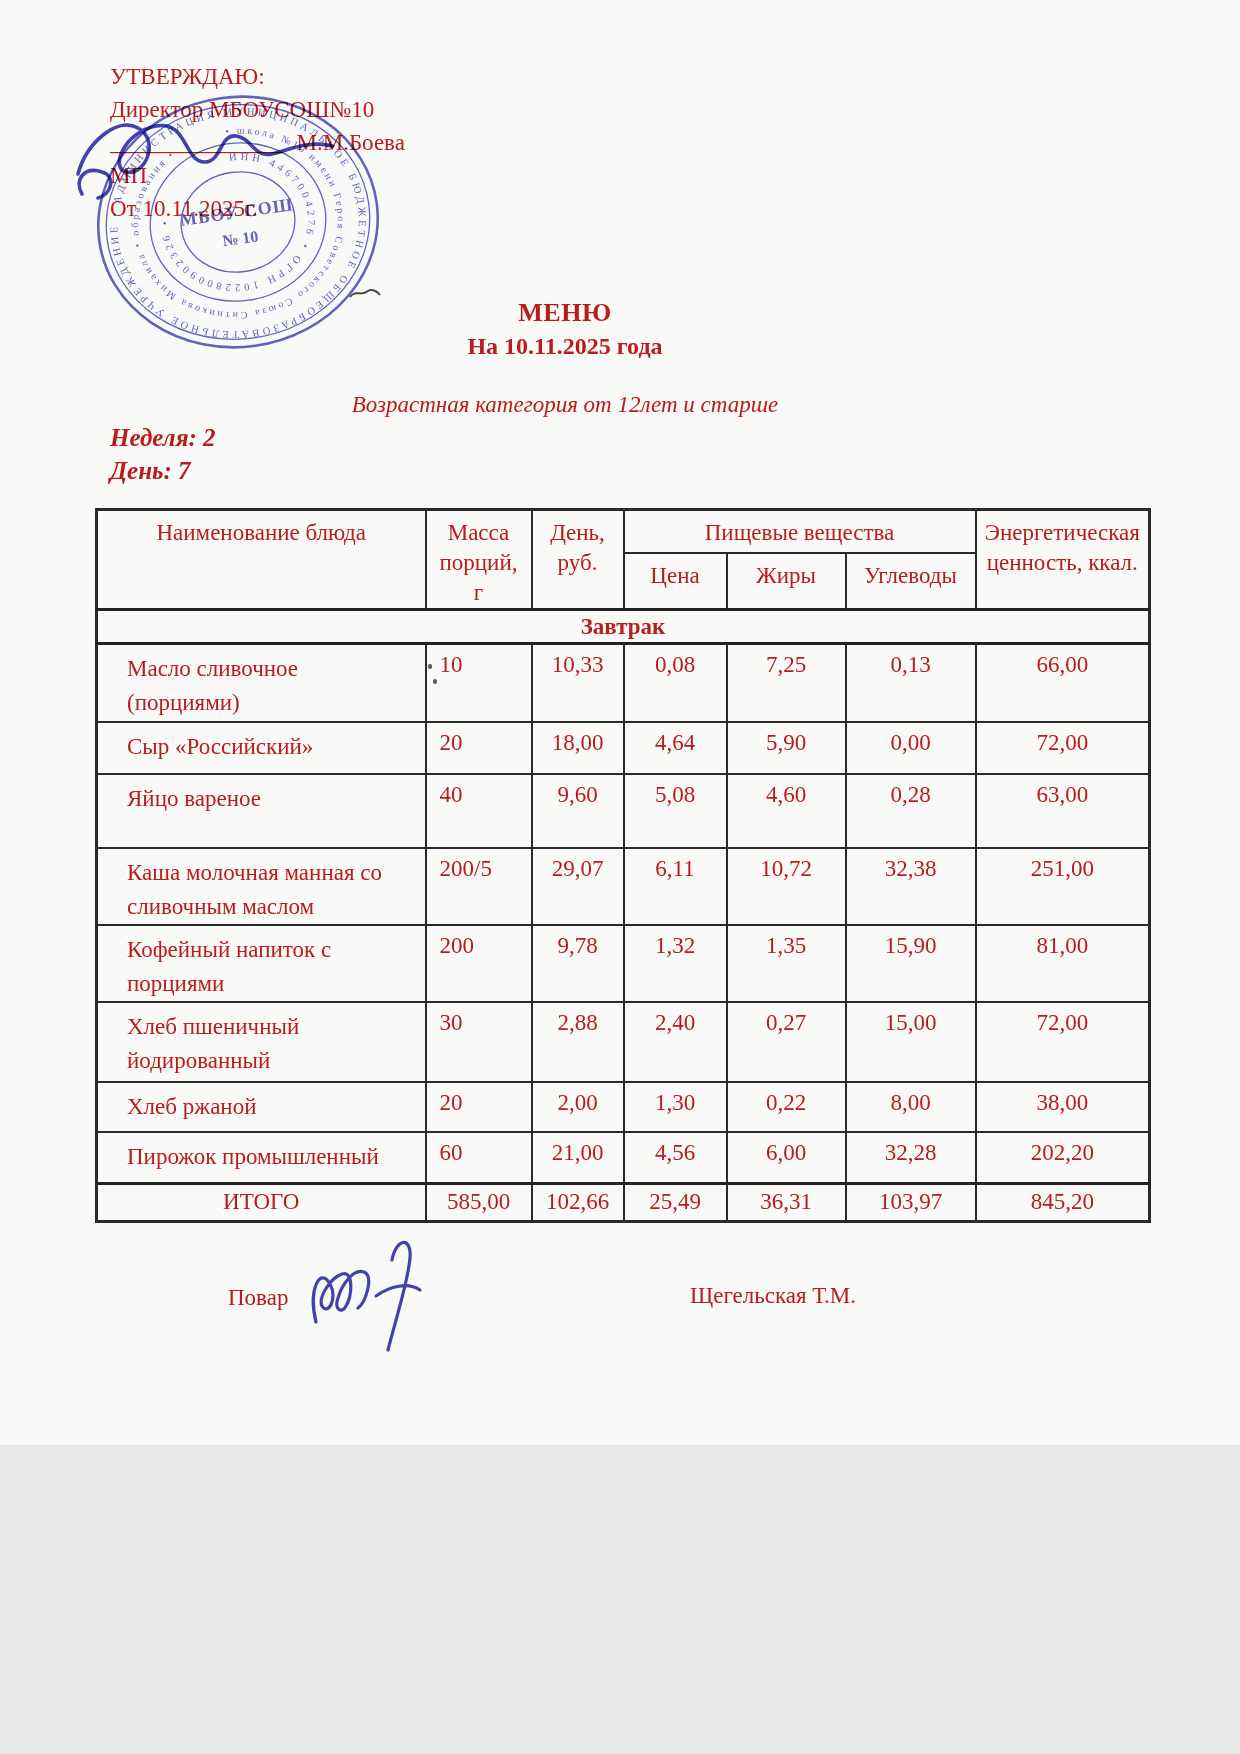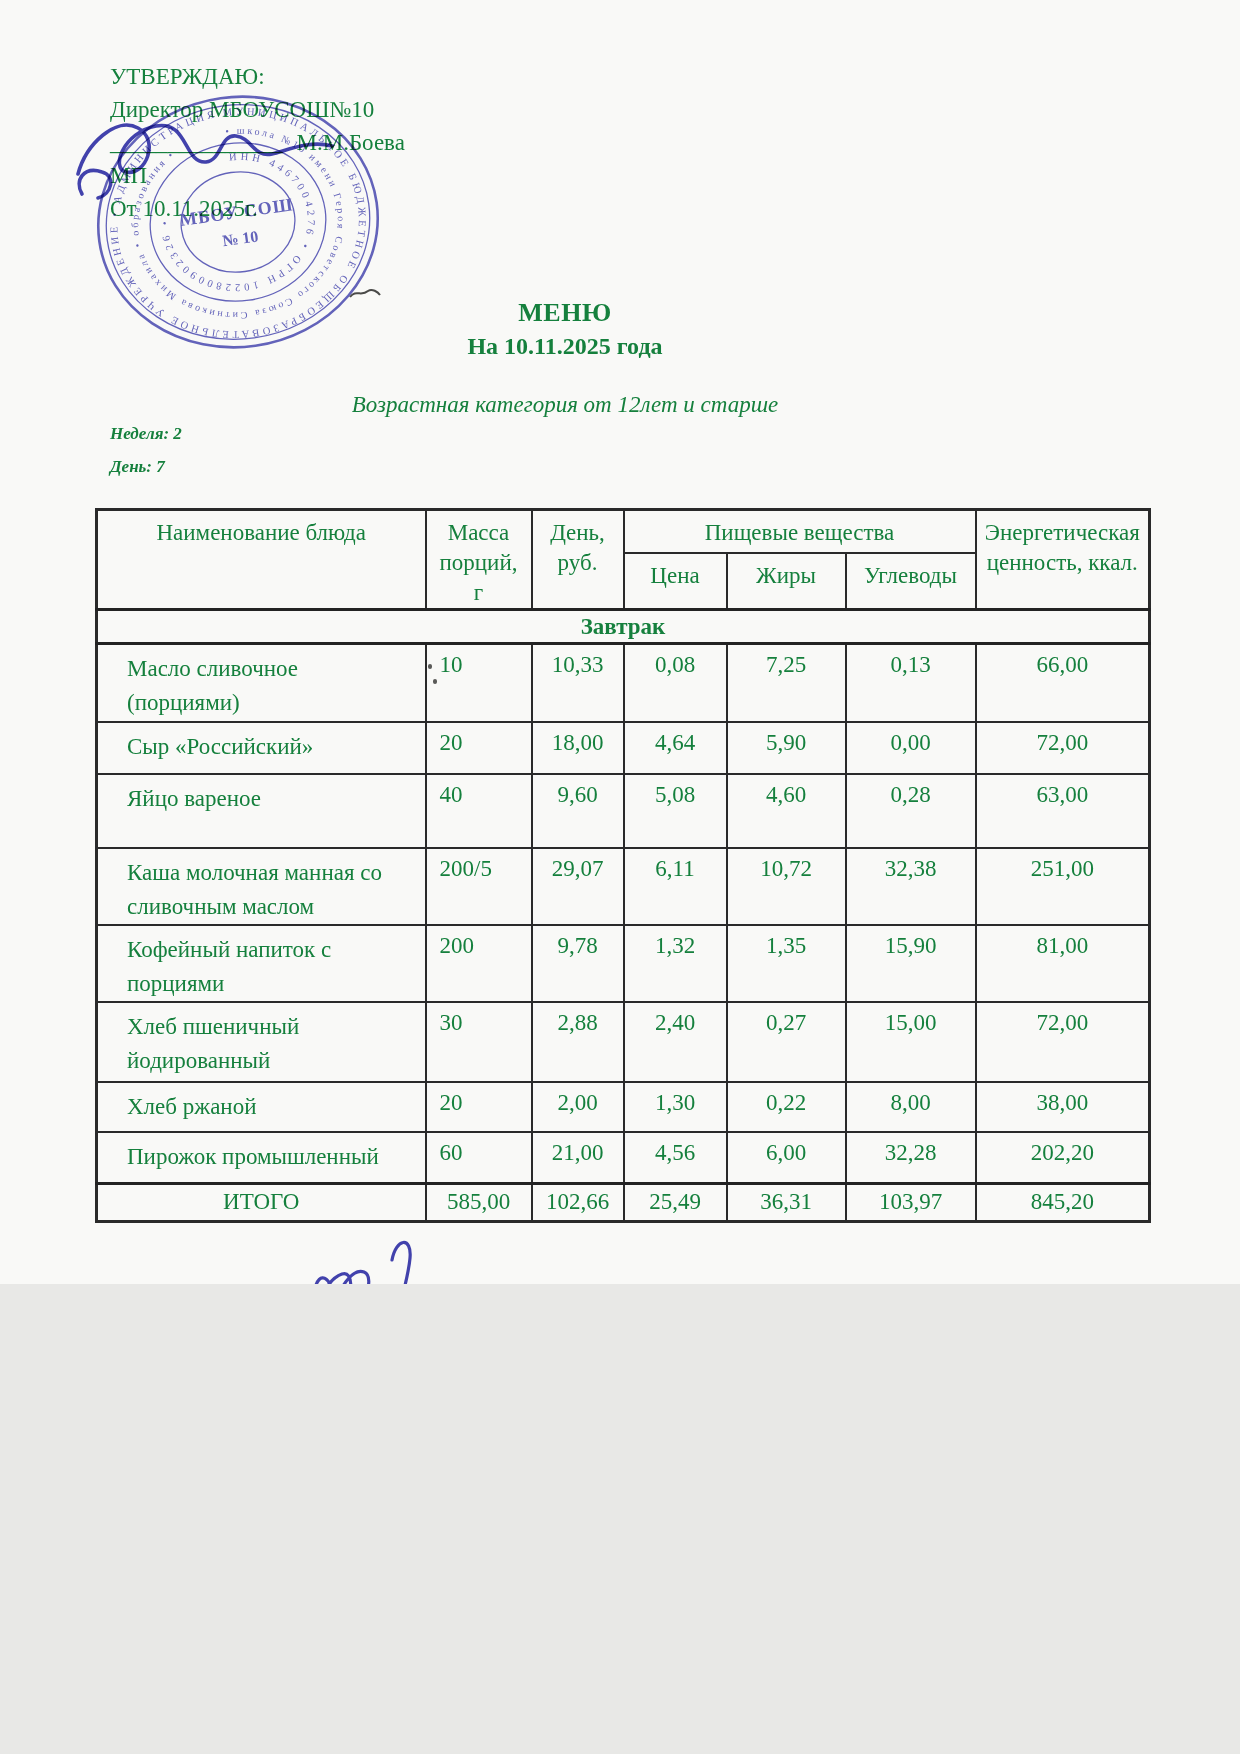--- a/index.html
+++ b/index.html
@@ -1,39 +1,39 @@
 <!DOCTYPE html>
 <html style="--ink: #4343b2;"><head>
 <meta charset="utf-8">
 <style>
   * { margin:0; padding:0; box-sizing:border-box; }
   html,body { background:#e8e8e6; }
   .page {
-    position:relative; width:1240px; height:1284px;
+    position:relative; width:1240px; height:1445px;
     background:#f9f9f7; overflow:hidden;
     font-family:"Liberation Serif","DejaVu Serif",serif;
-    color:#15803d;
+    color:#b91c1c;
   }
   
   .approval { position:absolute; left:110px; top:60px; font-size:23px; line-height:33px; }
   .approval .nm { margin-left:14px; }
   
   .sig-director { position:absolute; left:72px; top:102px; mix-blend-mode:multiply; }
   .sig-cook { position:absolute; left:300px; top:1228px; mix-blend-mode:multiply; }
   .stamp {
     position:absolute; left:88px; top:88px; width:300px; height:268px;
     transform:rotate(-8deg); mix-blend-mode:multiply; opacity:.82;
   }
   .stamp text { font-family:"Liberation Serif","DejaVu Serif",serif; }
   
   .center-block { position:absolute; left:0; width:1130px; text-align:center; }
   .t-menu   { top:298px; font-size:26px; font-weight:bold; letter-spacing:.5px; }
   .t-date   { top:333px; font-size:24px; font-weight:bold; }
   .t-age    { top:392px; font-size:23px; font-weight:normal; font-style:italic; }
-  .t-week, .t-day { position:absolute; left:110px; font-size:17px; font-weight:bold; font-style:italic; }
+  .t-week, .t-day { position:absolute; left:110px; font-size:25px; font-weight:bold; font-style:italic; }
   .t-week { top:424px; }
   .t-day  { top:457px; }
   
   table.menu {
     position:absolute; left:95px; top:508px; width:1053px;
     border-collapse:collapse; table-layout:fixed;
     font-size:23px;
   }
   table.menu th, table.menu td {
     border:2px solid #2a2a2a; font-weight:normal;

